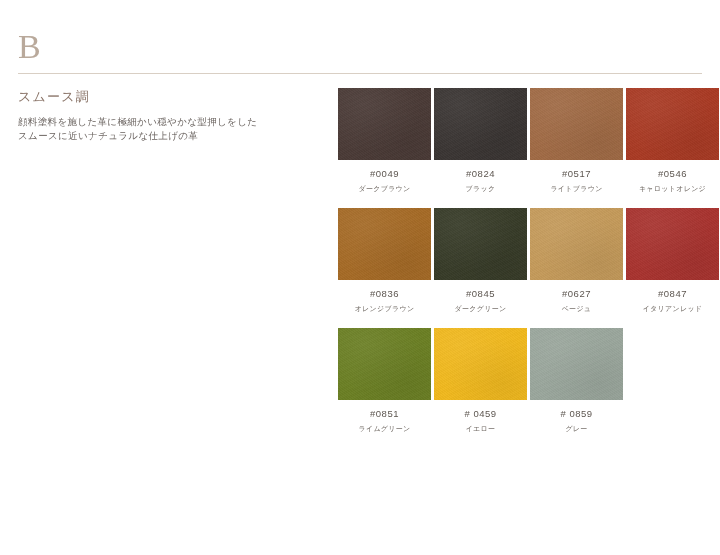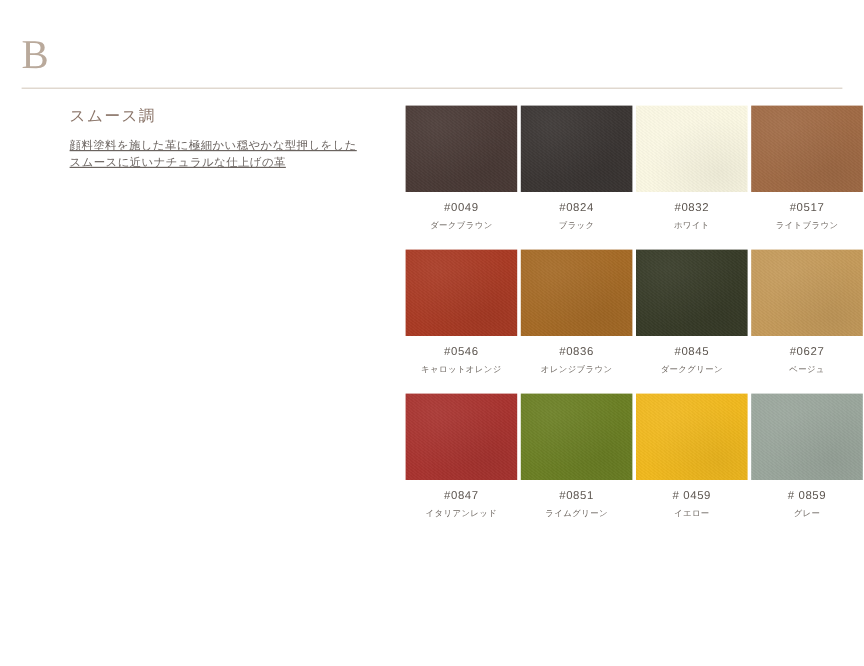--- a/index.html
+++ b/index.html
@@ -40,40 +40,39 @@
     height: 1px;
     background: #d9cfc4;
   }
 
   
   .desc-block {
     position: absolute;
     left: 18px;
     top: 88px;
     width: 270px;
-    margin-left: 40px;
   }
 
   .desc-title {
     font-size: 13px;
     line-height: 18px;
     color: #8a7468;
     letter-spacing: 1.2px;
     margin-bottom: 9px;
     font-weight: 400;
   }
 
   .desc-body {
     font-size: 9.5px;
     line-height: 14px;
     color: #6b6460;
     letter-spacing: 0.35px;
   }
 
-  .desc-body div { white-space: nowrap; text-decoration: underline; }
+  .desc-body div { white-space: nowrap; }
 
   
   .swatch-grid {
     position: absolute;
     left: 338px;
     top: 88px;
     width: 386px;
     display: grid;
     grid-template-columns: repeat(4, 93px);
     column-gap: 3px;
@@ -144,25 +143,20 @@
         <div class="swatch-chip" style="background: rgb(74, 58, 54);"></div>
         <div class="swatch-code">#0049</div>
         <div class="swatch-name">ダークブラウン</div>
       </div>
       <div class="swatch-cell">
         <div class="swatch-chip" style="background: rgb(58, 53, 51);"></div>
         <div class="swatch-code">#0824</div>
         <div class="swatch-name">ブラック</div>
       </div>
       <div class="swatch-cell">
-        <div class="swatch-chip" style="background: rgb(250, 247, 226);"></div>
-        <div class="swatch-code">#0832</div>
-        <div class="swatch-name">ホワイト</div>
-      </div>
-      <div class="swatch-cell">
         <div class="swatch-chip" style="background: rgb(160, 106, 69);"></div>
         <div class="swatch-code">#0517</div>
         <div class="swatch-name">ライトブラウン</div>
       </div>
       <div class="swatch-cell">
         <div class="swatch-chip" style="background: rgb(169, 58, 36);"></div>
         <div class="swatch-code">#0546</div>
         <div class="swatch-name">キャロットオレンジ</div>
       </div>
       <div class="swatch-cell">

